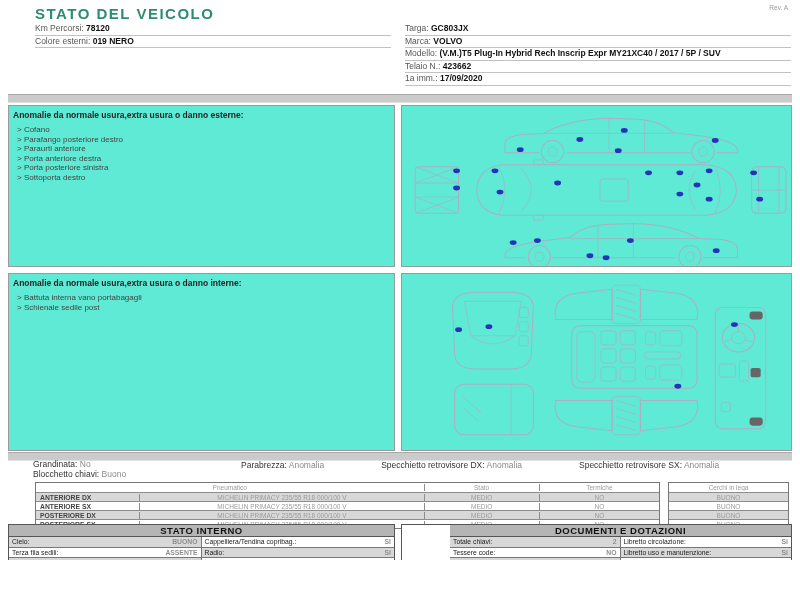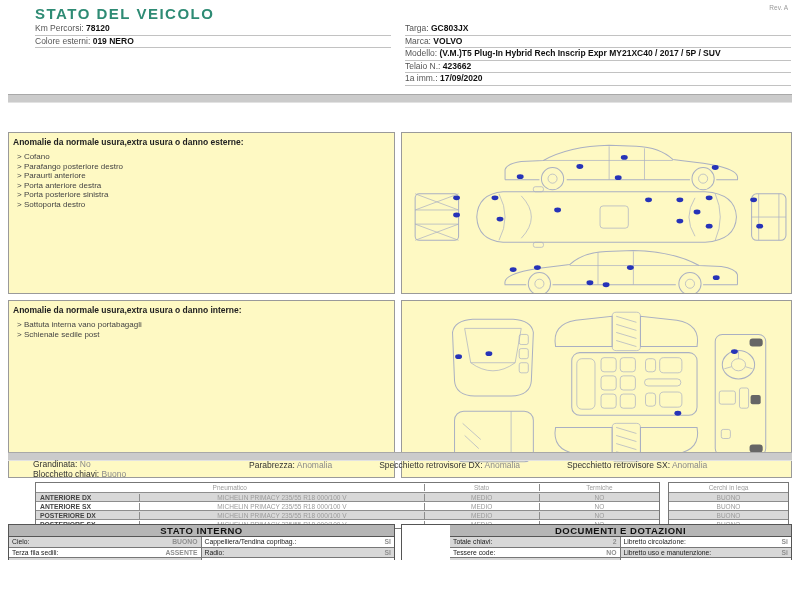--- a/index.html
+++ b/index.html
@@ -17,34 +17,34 @@
         line-height:9.5px;min-height:9.5px;}
   .hl{color:#555;}
   .hv{color:#111;font-weight:bold;}
 
   
   .bar{position:absolute;left:8px;width:784px;height:7px;background:#cbcbcb;
        border-top:1px solid #a8a8a8;border-bottom:1px solid #e2e2e2;}
   .bar1{top:94px;} .bar2{top:452px;}
 
   
-  .box{position:absolute;border:1px solid #9a9a9a;background:#fef9c3;margin-top:27px;}
+  .box{position:absolute;border:1px solid #9a9a9a;background:#5eead4;}
   .box-ext-text{left:8px;top:105px;width:385px;height:160px;}
   .box-ext-diag{left:401px;top:105px;width:389px;height:160px;}
   .box-int-text{left:8px;top:273px;width:385px;height:176px;}
   .box-int-diag{left:401px;top:273px;width:389px;height:176px;}
   .box-title{font-size:8.5px;font-weight:bold;color:#222;padding:4px 6px 3px 4px;}
   .an-cols{display:flex;padding:2px 4px 0 6px;}
   .an-col{width:50%;}
   .an-item{font-size:8px;color:#444;line-height:9.5px;padding-left:2px;}
   .diag-svg{width:100%;height:100%;display:block;}
 
   
   .sum-left{position:absolute;left:8px;top:460px;font-size:8.5px;line-height:9.5px;}
-  .sum-right{position:absolute;left:224px;top:460px;font-size:8.5px;display:flex;gap:22px;}
+  .sum-right{position:absolute;left:216px;top:460px;font-size:8.5px;display:flex;gap:32px;}
   .sl{color:#333;margin-left:25px;} .sv{color:#8a8a8a;}
 
   
   .tyre-main{position:absolute;left:35px;top:482px;width:625px;border:1px solid #777;
              box-sizing:border-box;font-size:6.5px;}
   .tyre-cerchi{position:absolute;left:668px;top:482px;width:121px;border:1px solid #777;
              box-sizing:border-box;font-size:6.5px;}
   .t-head{display:flex;height:9px;align-items:center;color:#a5a5a5;background:#fff;}
   .t-row{display:flex;height:8px;align-items:center;border-top:1px solid #8d8d8d;}
   .t-row.g{background:#d8d8d8;}

